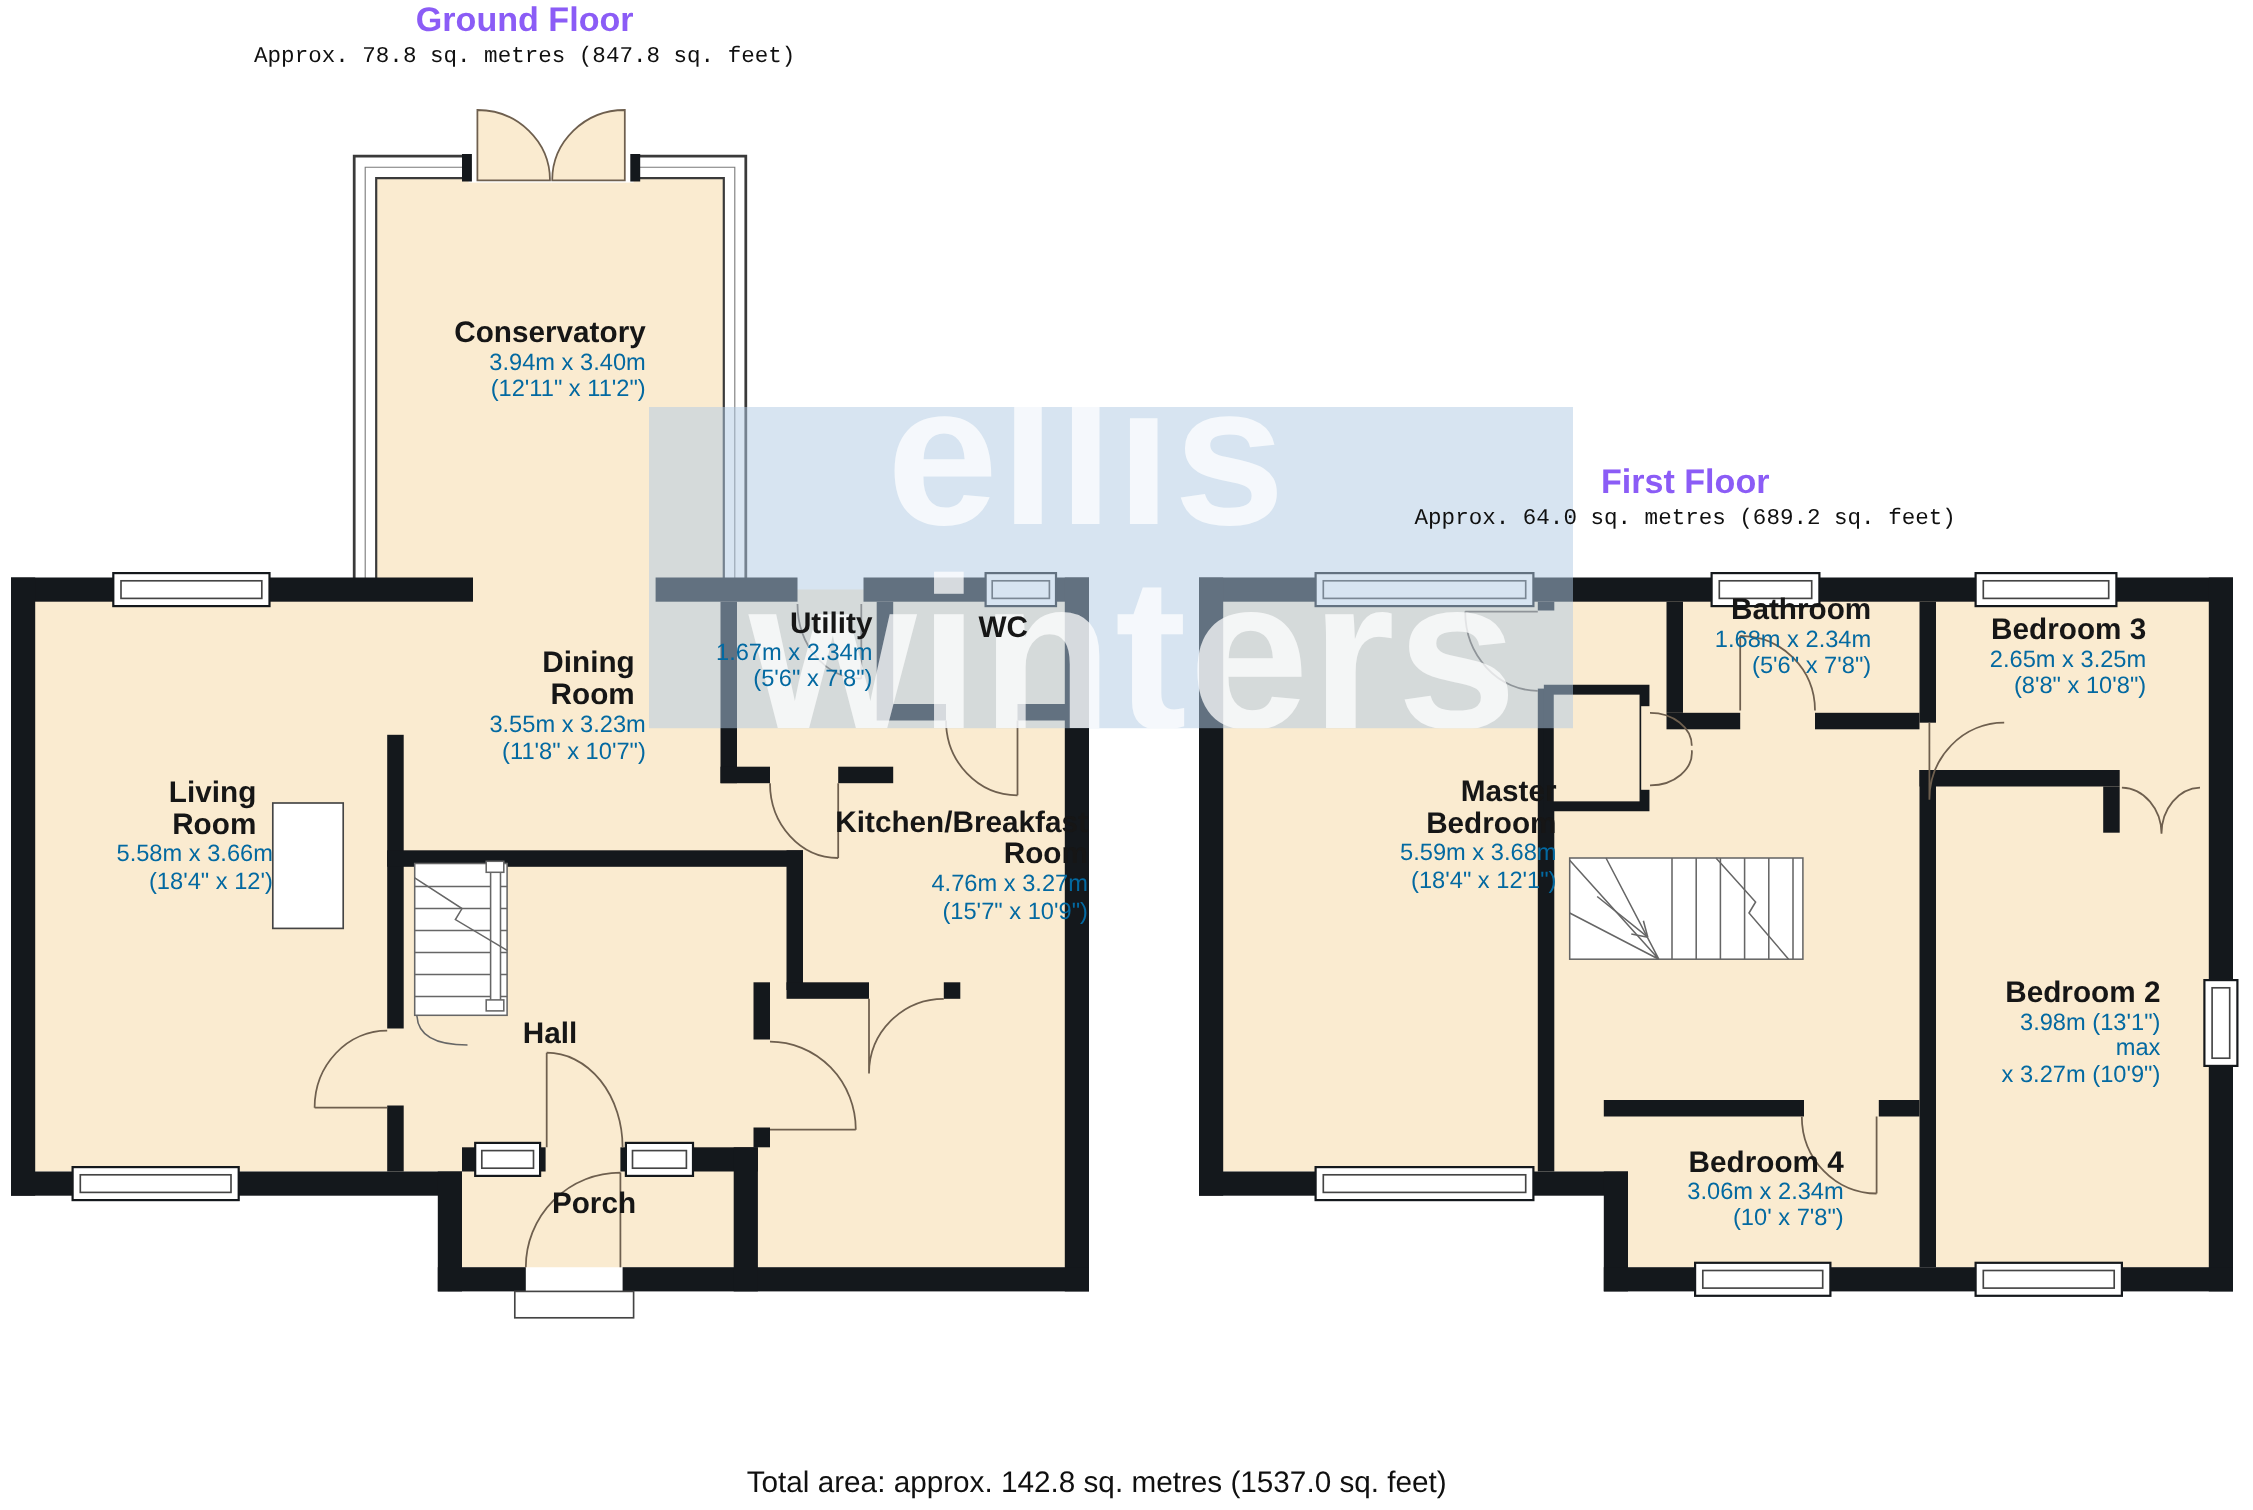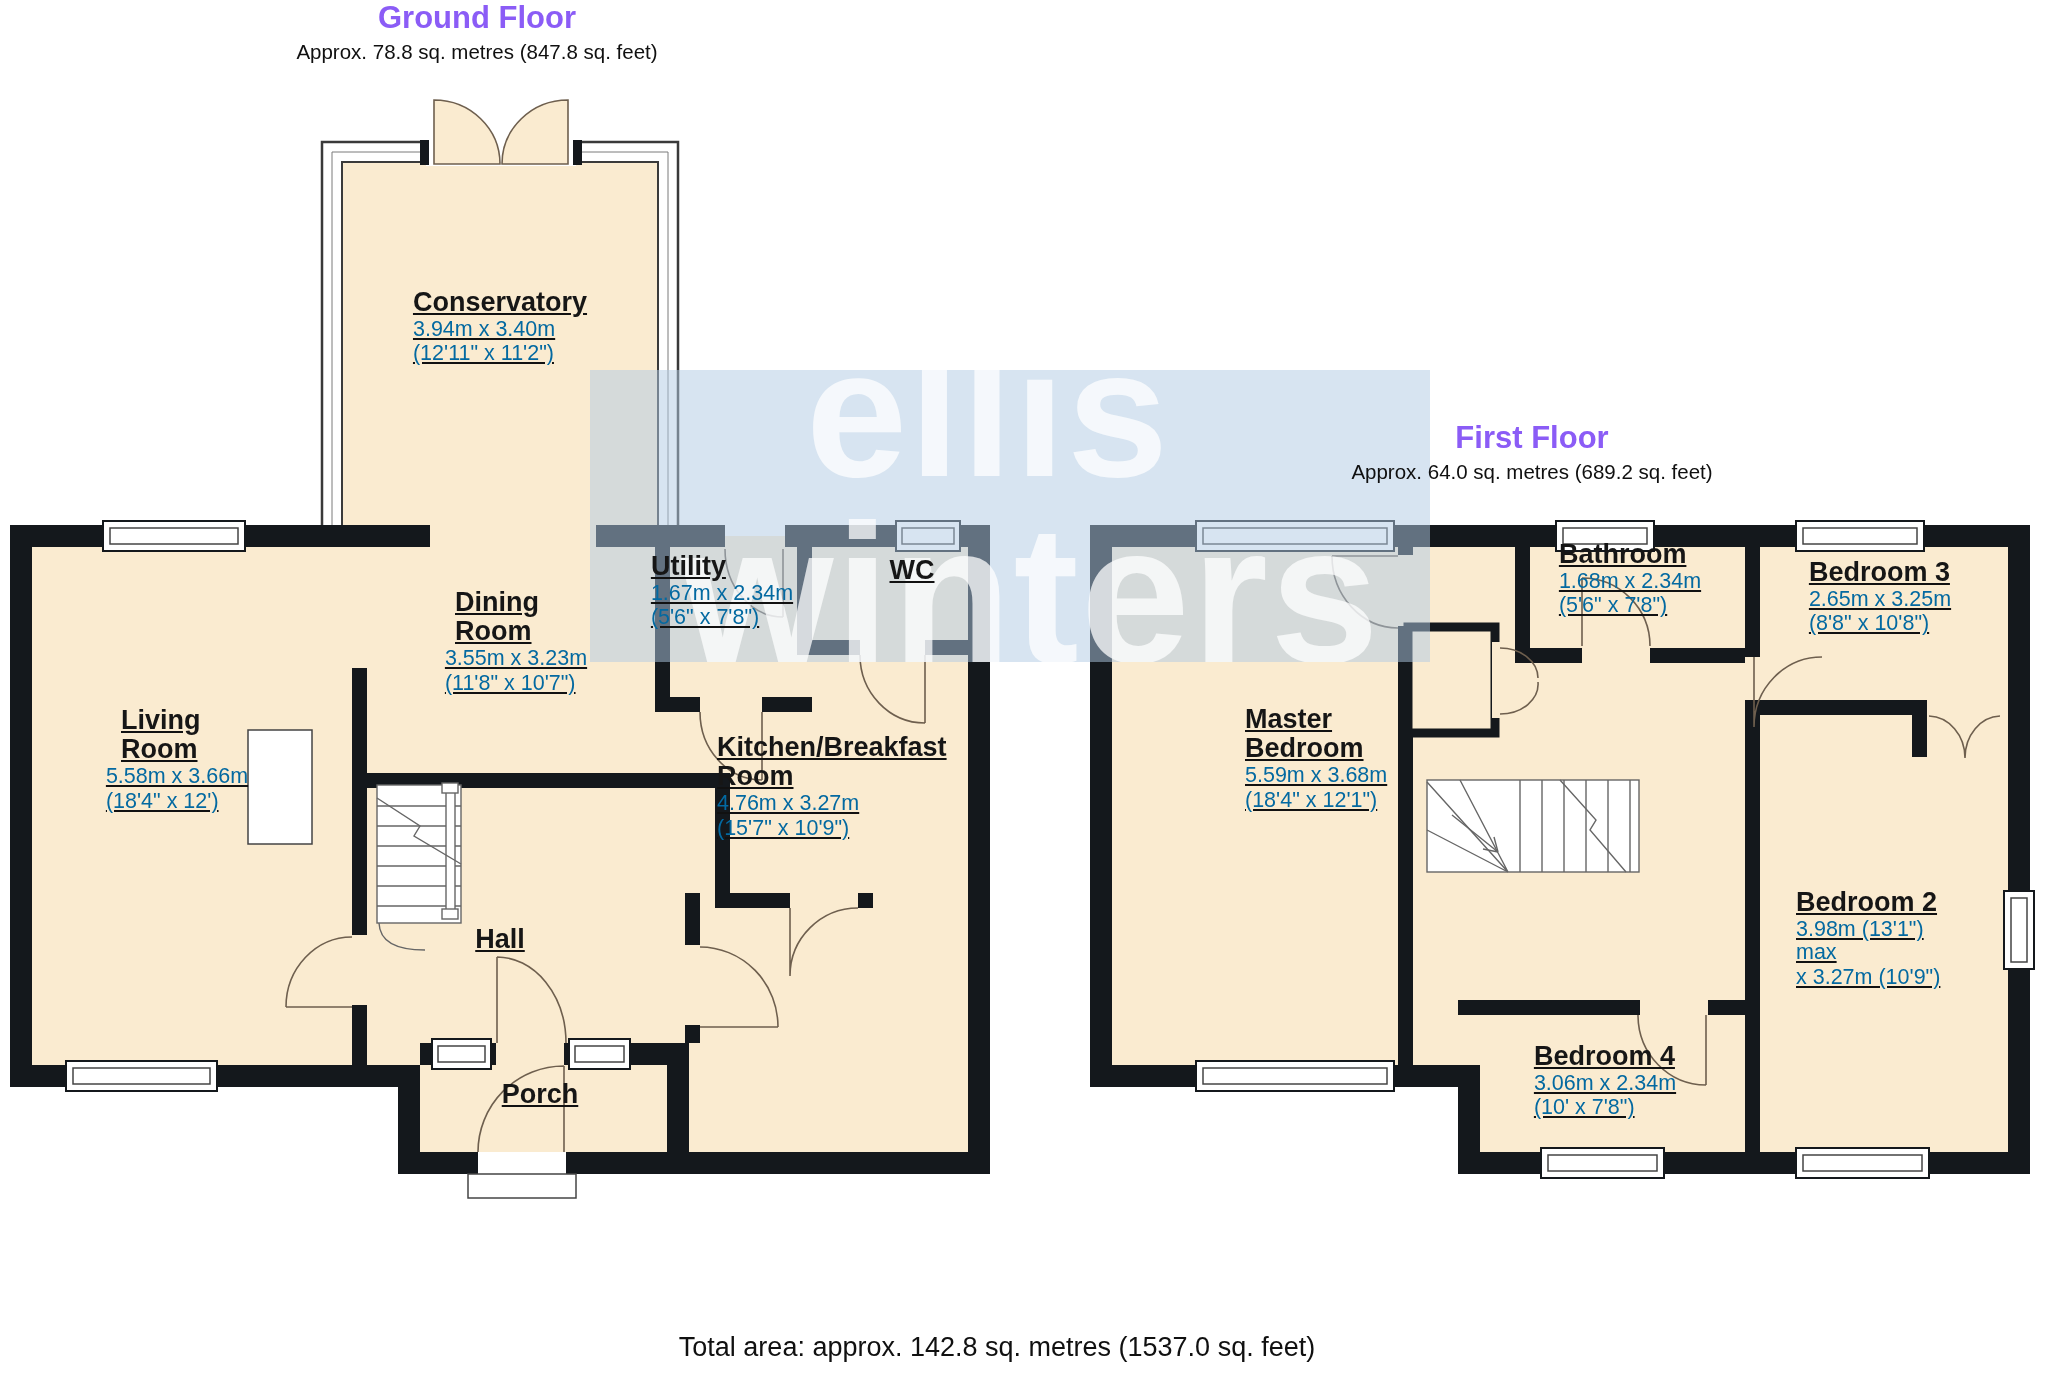--- a/index.html
+++ b/index.html
@@ -1,25 +1,25 @@
 <!DOCTYPE html>
 <html><head>
 <meta charset="utf-8">
 <style>
   html,body{margin:0;padding:0;background:#ffffff;}
   .stage{position:relative;width:2048px;height:1373px;background:#ffffff;overflow:hidden;
          font-family:"Liberation Sans","DejaVu Sans",sans-serif;color:#111;}
   .stage svg{position:absolute;left:0;top:0;}
   
-  .lbl{position:absolute;transform:translateX(-50%);text-align:left;line-height:1.08;z-index:30;text-decoration:underline;}
+  .lbl{position:absolute;transform:translateX(-50%);text-align:right;line-height:1.08;z-index:30;}
   .lbl .rn{font-weight:bold;font-size:27px;color:#161616;}
   .lbl .rd{font-size:21.5px;color:#0369a1;margin-top:1px;}
   .ttl{position:absolute;transform:translateX(-50%);text-align:center;z-index:30;}
   .ttl .t1{font-weight:bold;font-size:31px;color:#8b5cf6;}
-  .ttl .t2{font-size:20.5px;color:#101010;margin-top:4px;}
+  .ttl .t2{font-size:20.5px;color:#101010;margin-top:4px;font-family:Liberation Mono, monospace;}
   .footer-line{position:absolute;transform:translateX(-50%);font-size:27px;color:#101010;z-index:30;}
   
   .wm{position:absolute;left:590px;top:370px;width:840px;height:292px;
       background:rgba(175,202,228,0.5);overflow:hidden;z-index:20;pointer-events:none;}
   .wm .wm1{position:absolute;left:50%;top:-62px;transform:translateX(-56%);
            font-weight:bold;font-size:182px;letter-spacing:2px;color:rgba(255,255,255,0.74);}
   .wm .wm2{position:absolute;left:50%;top:112px;transform:translateX(-47%);
            font-weight:bold;font-size:196px;letter-spacing:2px;color:rgba(255,255,255,0.74);}
   .wm .wm3{position:absolute;left:50%;top:316px;transform:translateX(-50%);
            font-size:62px;color:rgba(255,255,255,0.82);white-space:nowrap;}

